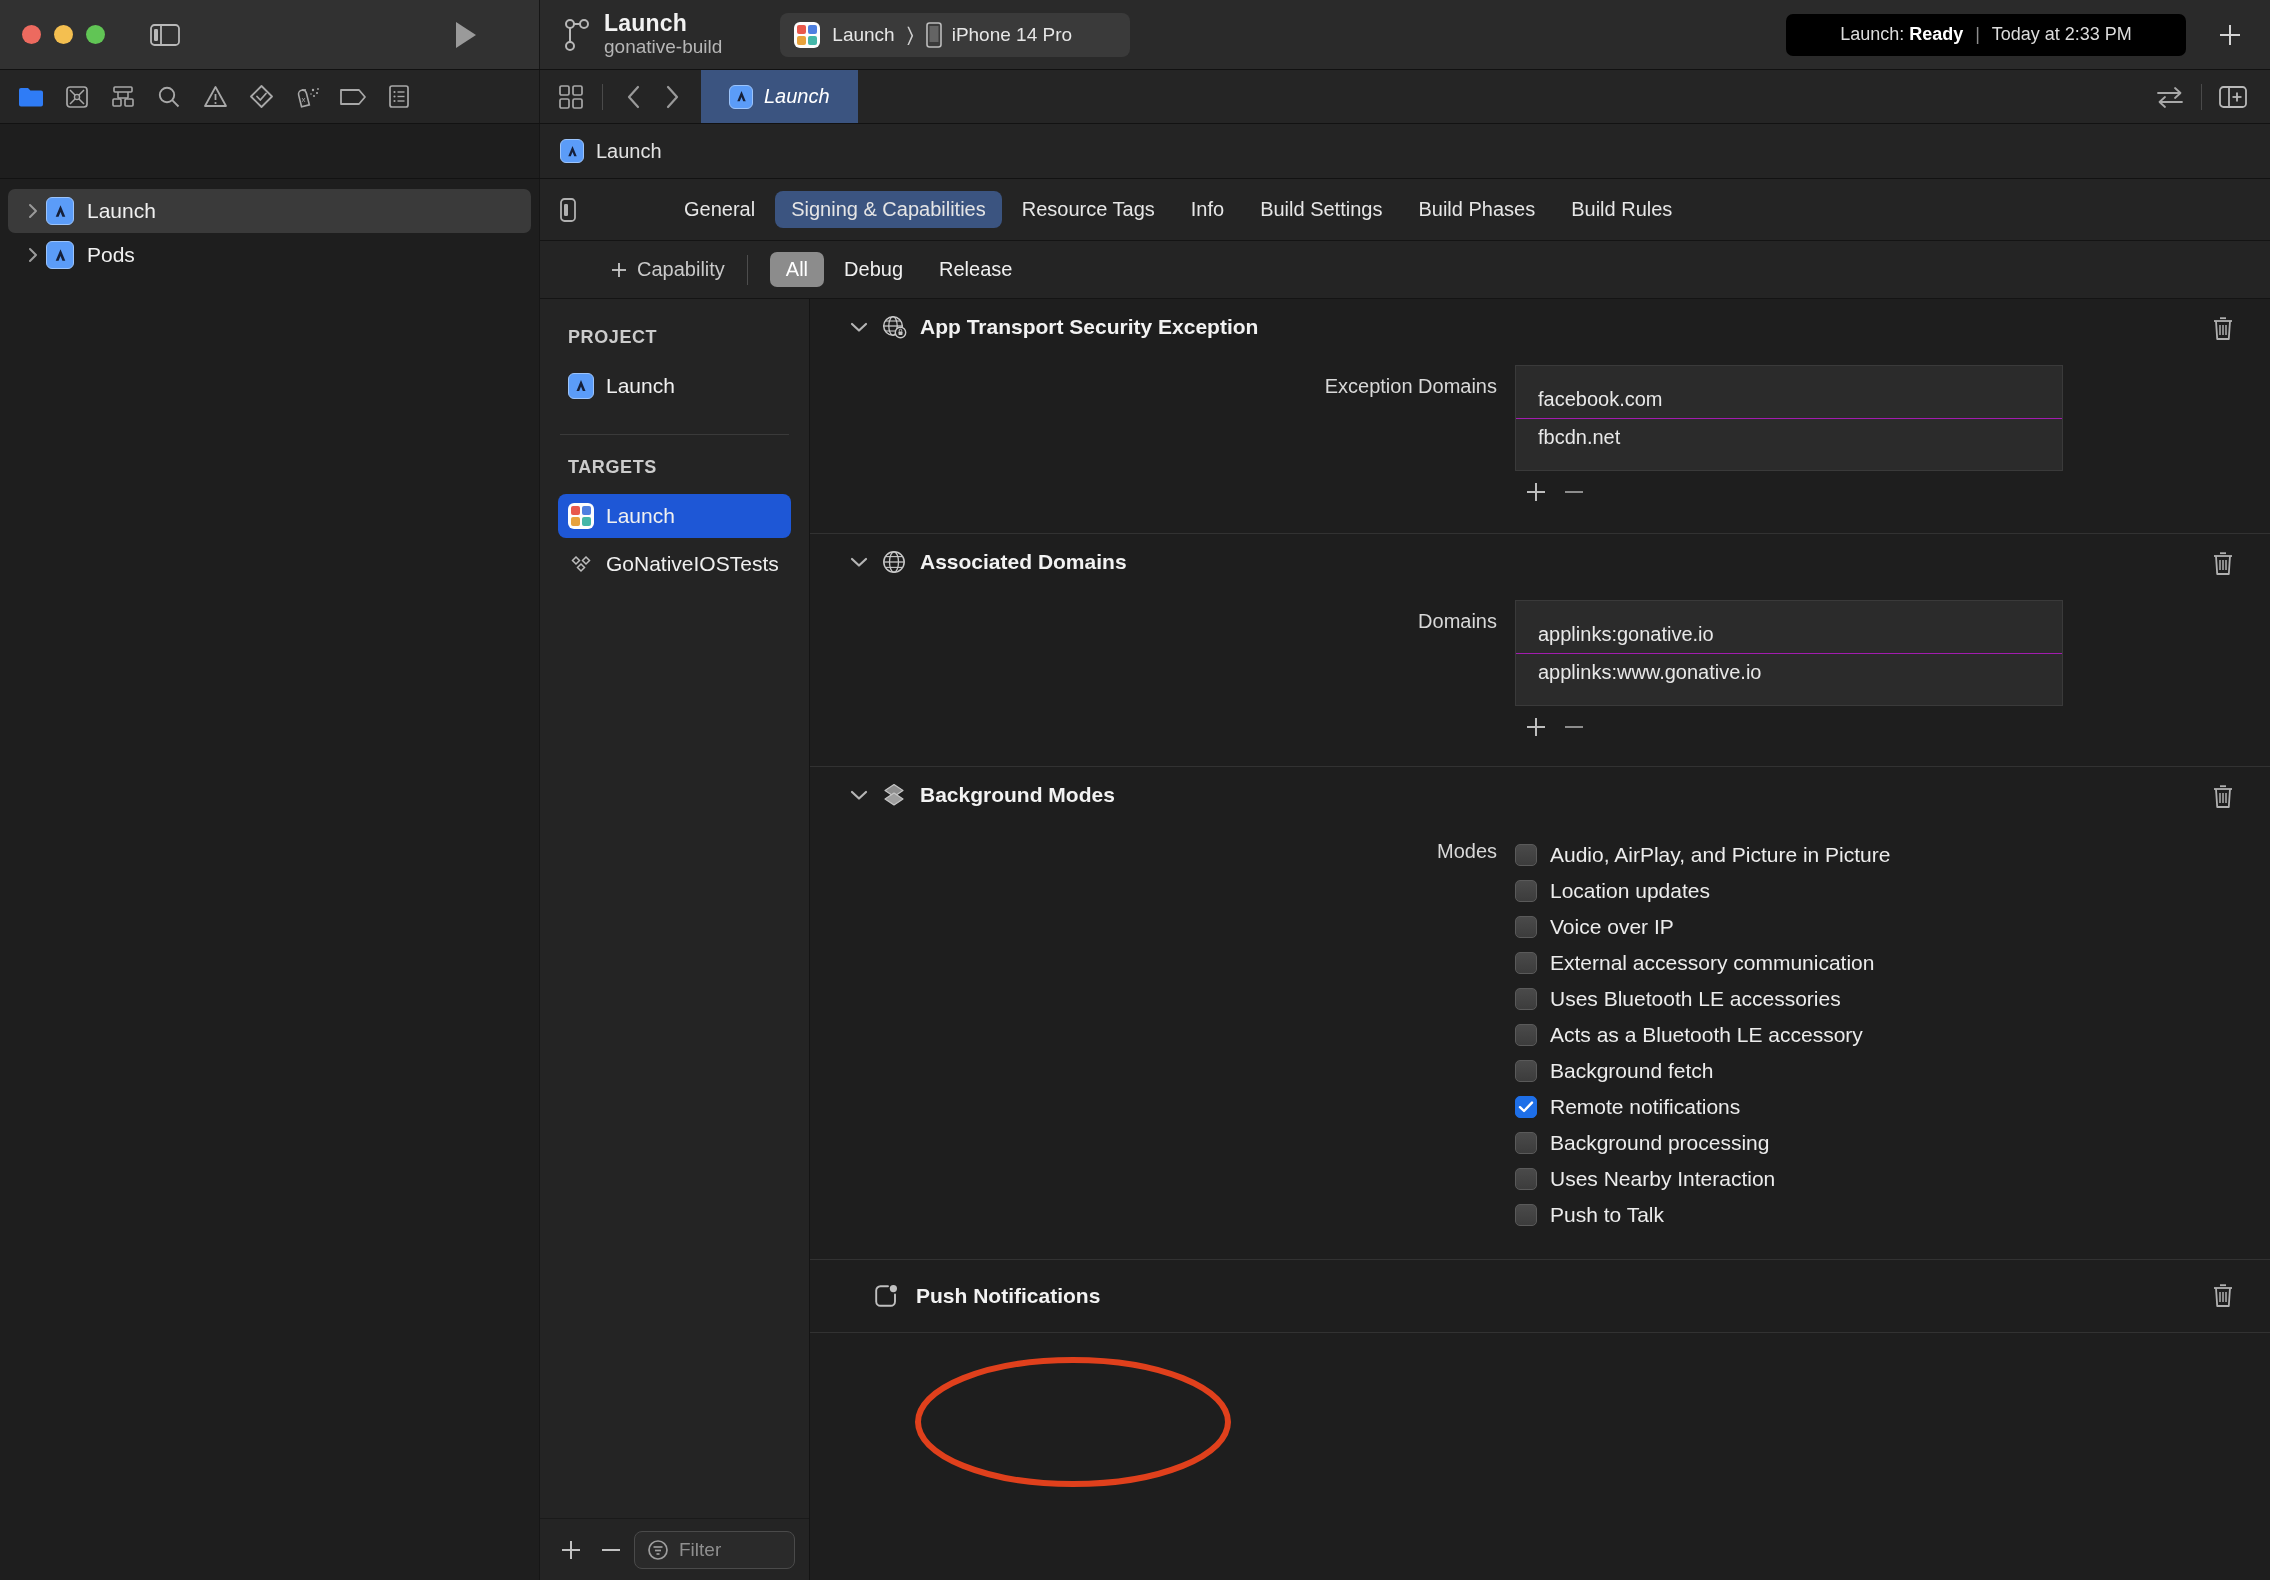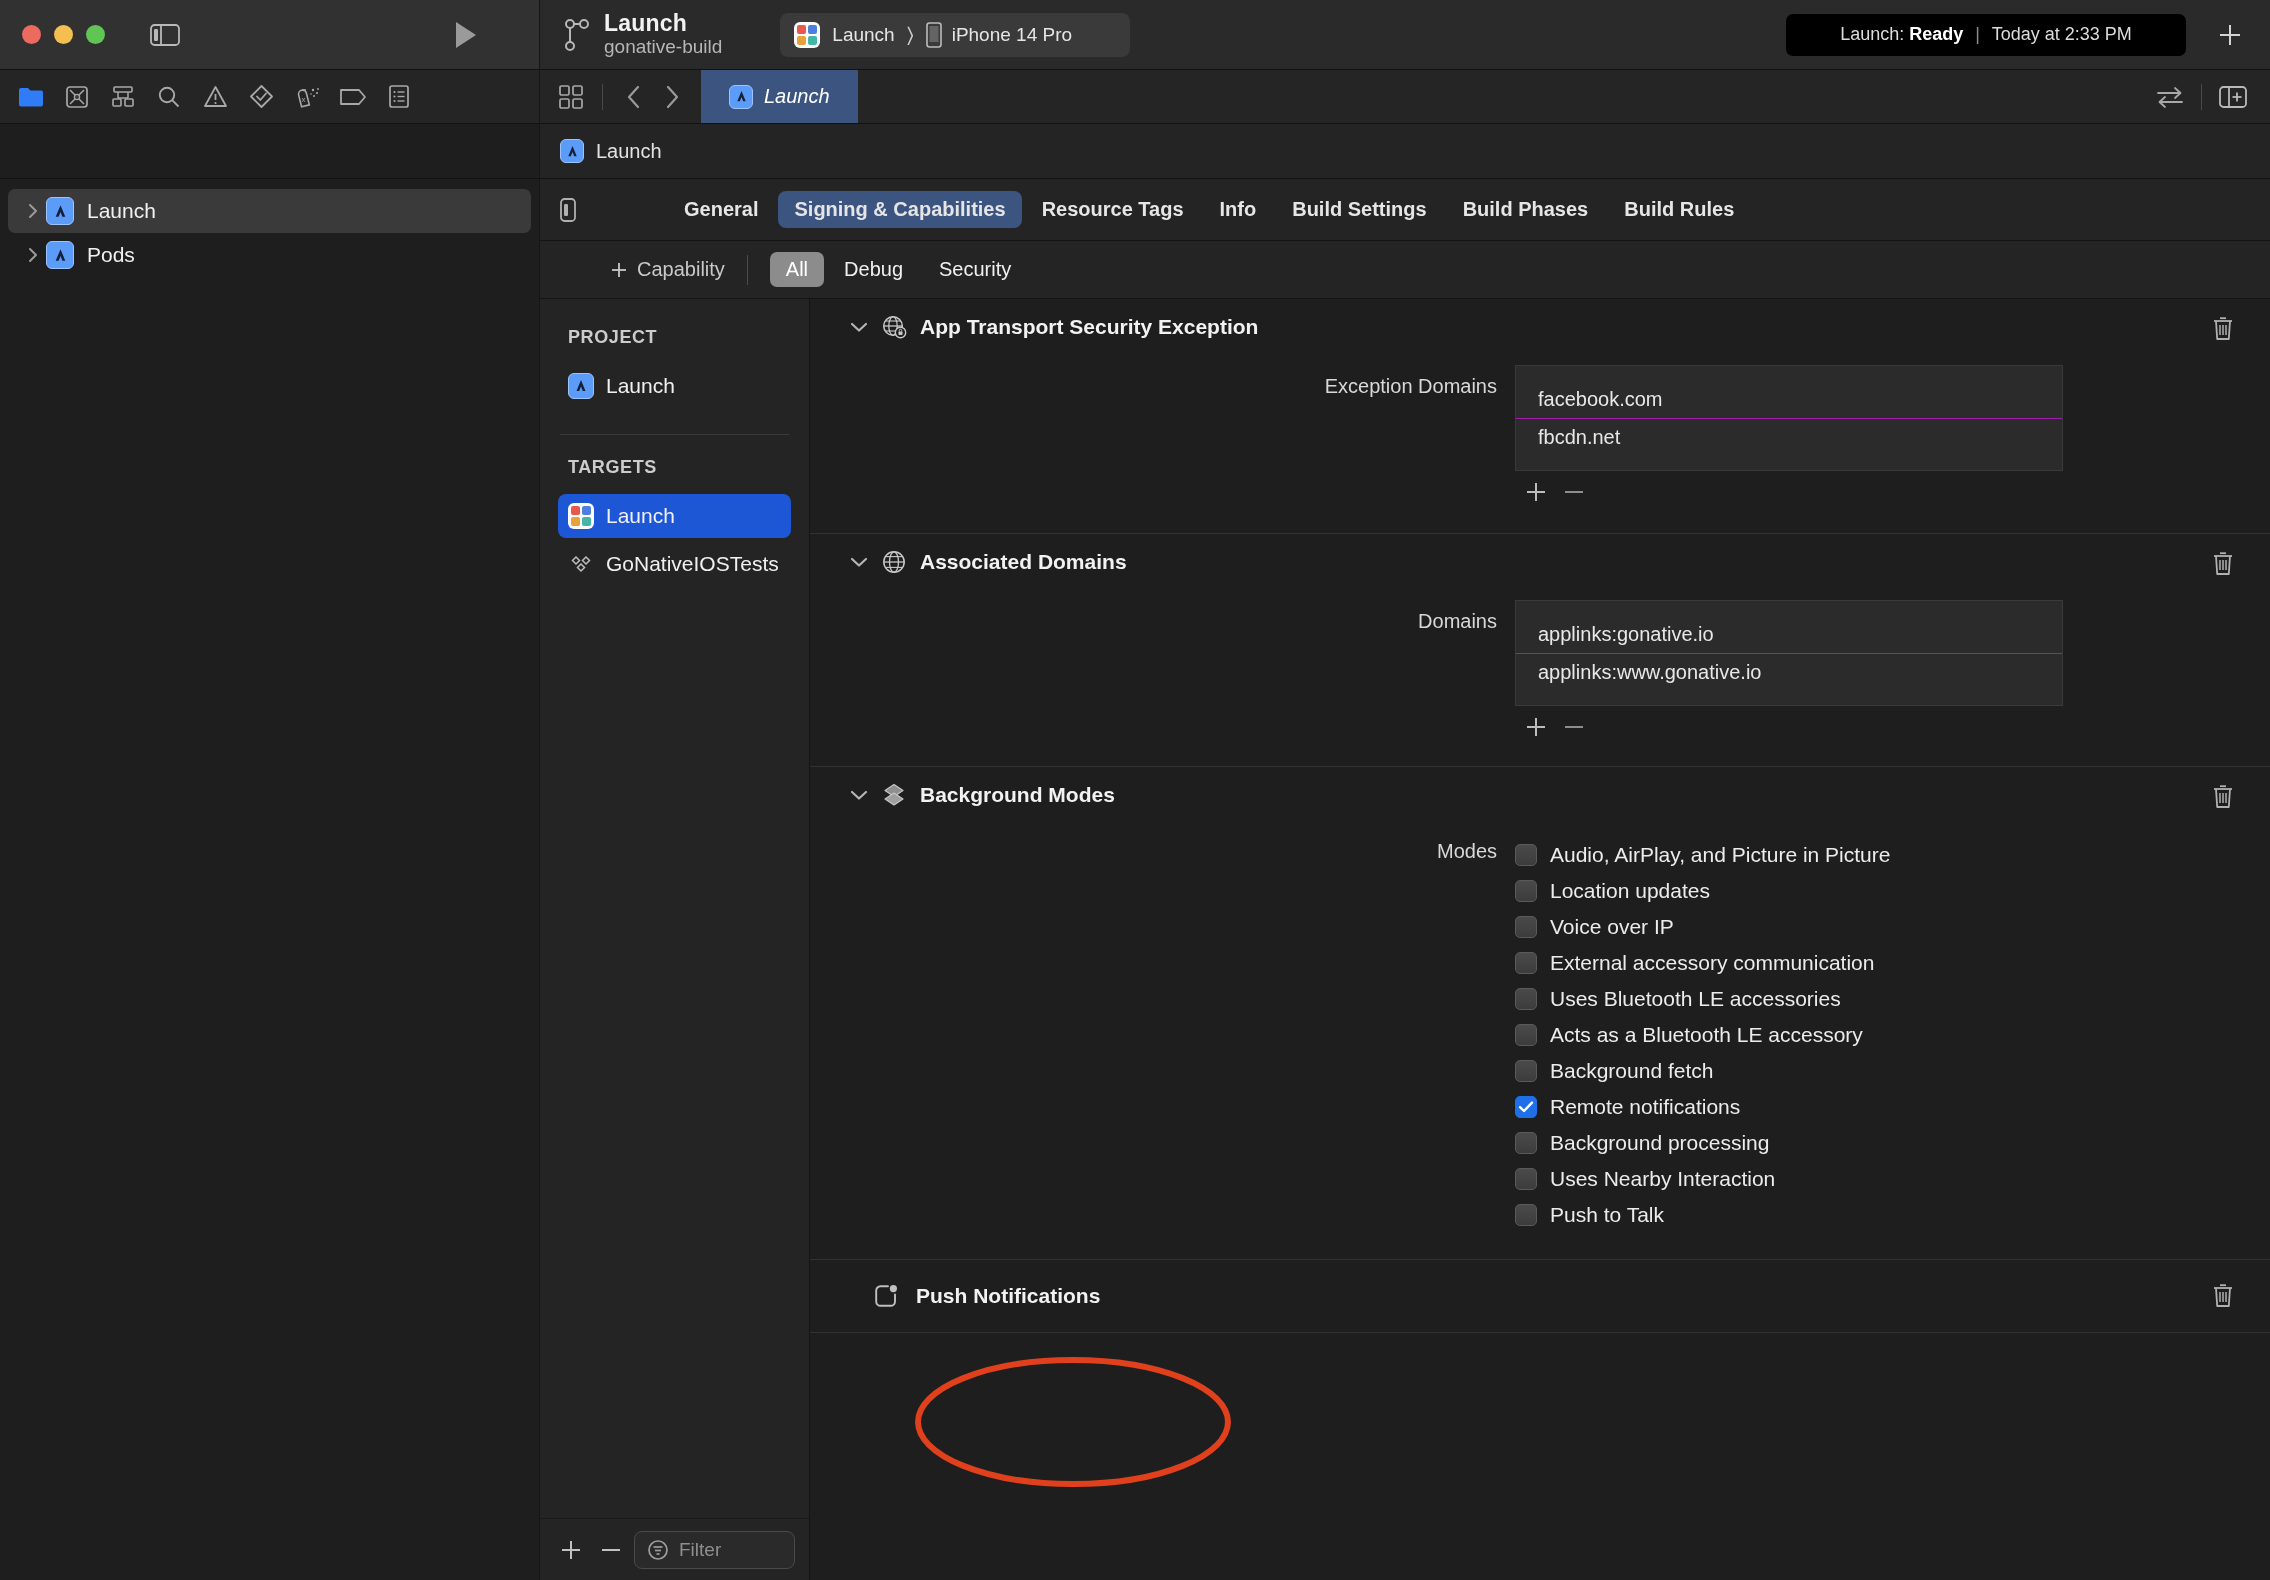--- a/index.html
+++ b/index.html
@@ -120,21 +120,21 @@
   }
   .nav-row .nlbl { font-size: 21px; color: #f0f0f0; margin-left: 13px; }
 
   
   .editor { flex: 1; display: flex; flex-direction: column; min-width: 0; background: #1e1e1e; }
   .tabbar {
     height: 62px; flex:0 0 62px; display:flex; align-items:center;
     background: #242424; border-bottom: 1px solid #141414;
   }
   .tabbar .leftico { width: 56px; display:flex; align-items:center; justify-content:center; }
-  .tabs { display: flex; align-items: center; gap: 4px; margin-left: 72px; font-weight: bold; }
+  .tabs { display: flex; align-items: center; gap: 4px; margin-left: 72px; }
   .tab { font-size: 20px; color: #e6e6e6; padding: 7px 16px; border-radius: 8px; white-space: nowrap; }
   .tab.active { background: #3b5480; color: #e5e5e5; }
 
   .capbar {
     height: 58px; flex:0 0 58px; display:flex; align-items:center;
     background: #242424; border-bottom: 1px solid #141414;
   }
   .capbar .pad { width: 70px; flex:0 0 70px; }
   .cap-add { display:flex; align-items:center; gap: 9px; font-size: 20px; color: #c9c9c9; }
   .capbar .vdiv { width: 1px; height: 30px; background: #4d4d4d; margin: 0 22px; }
@@ -484,21 +484,21 @@
           <svg width="18" height="18" viewBox="0 0 18 18">
             <line x1="9" y1="2" x2="9" y2="16" stroke="#c9c9c9" stroke-width="1.8"></line>
             <line x1="2" y1="9" x2="16" y2="9" stroke="#c9c9c9" stroke-width="1.8"></line>
           </svg>
           <span>Capability</span>
         </span>
         <span class="vdiv"></span>
         <span class="segctl">
           <span class="seg active">All</span>
           <span class="seg">Debug</span>
-          <span class="seg">Security</span>
+          <span class="seg">Release</span>
         </span>
       </div>
 
       <div class="editor-main">
 
         <div class="targets-panel">
           <div class="targets-scroll">
             <div class="grp-head">PROJECT</div>
             <div class="tgt-row">
               <span class="xcproj-ico" style="width:26px;height:26px;flex:0 0 26px">

